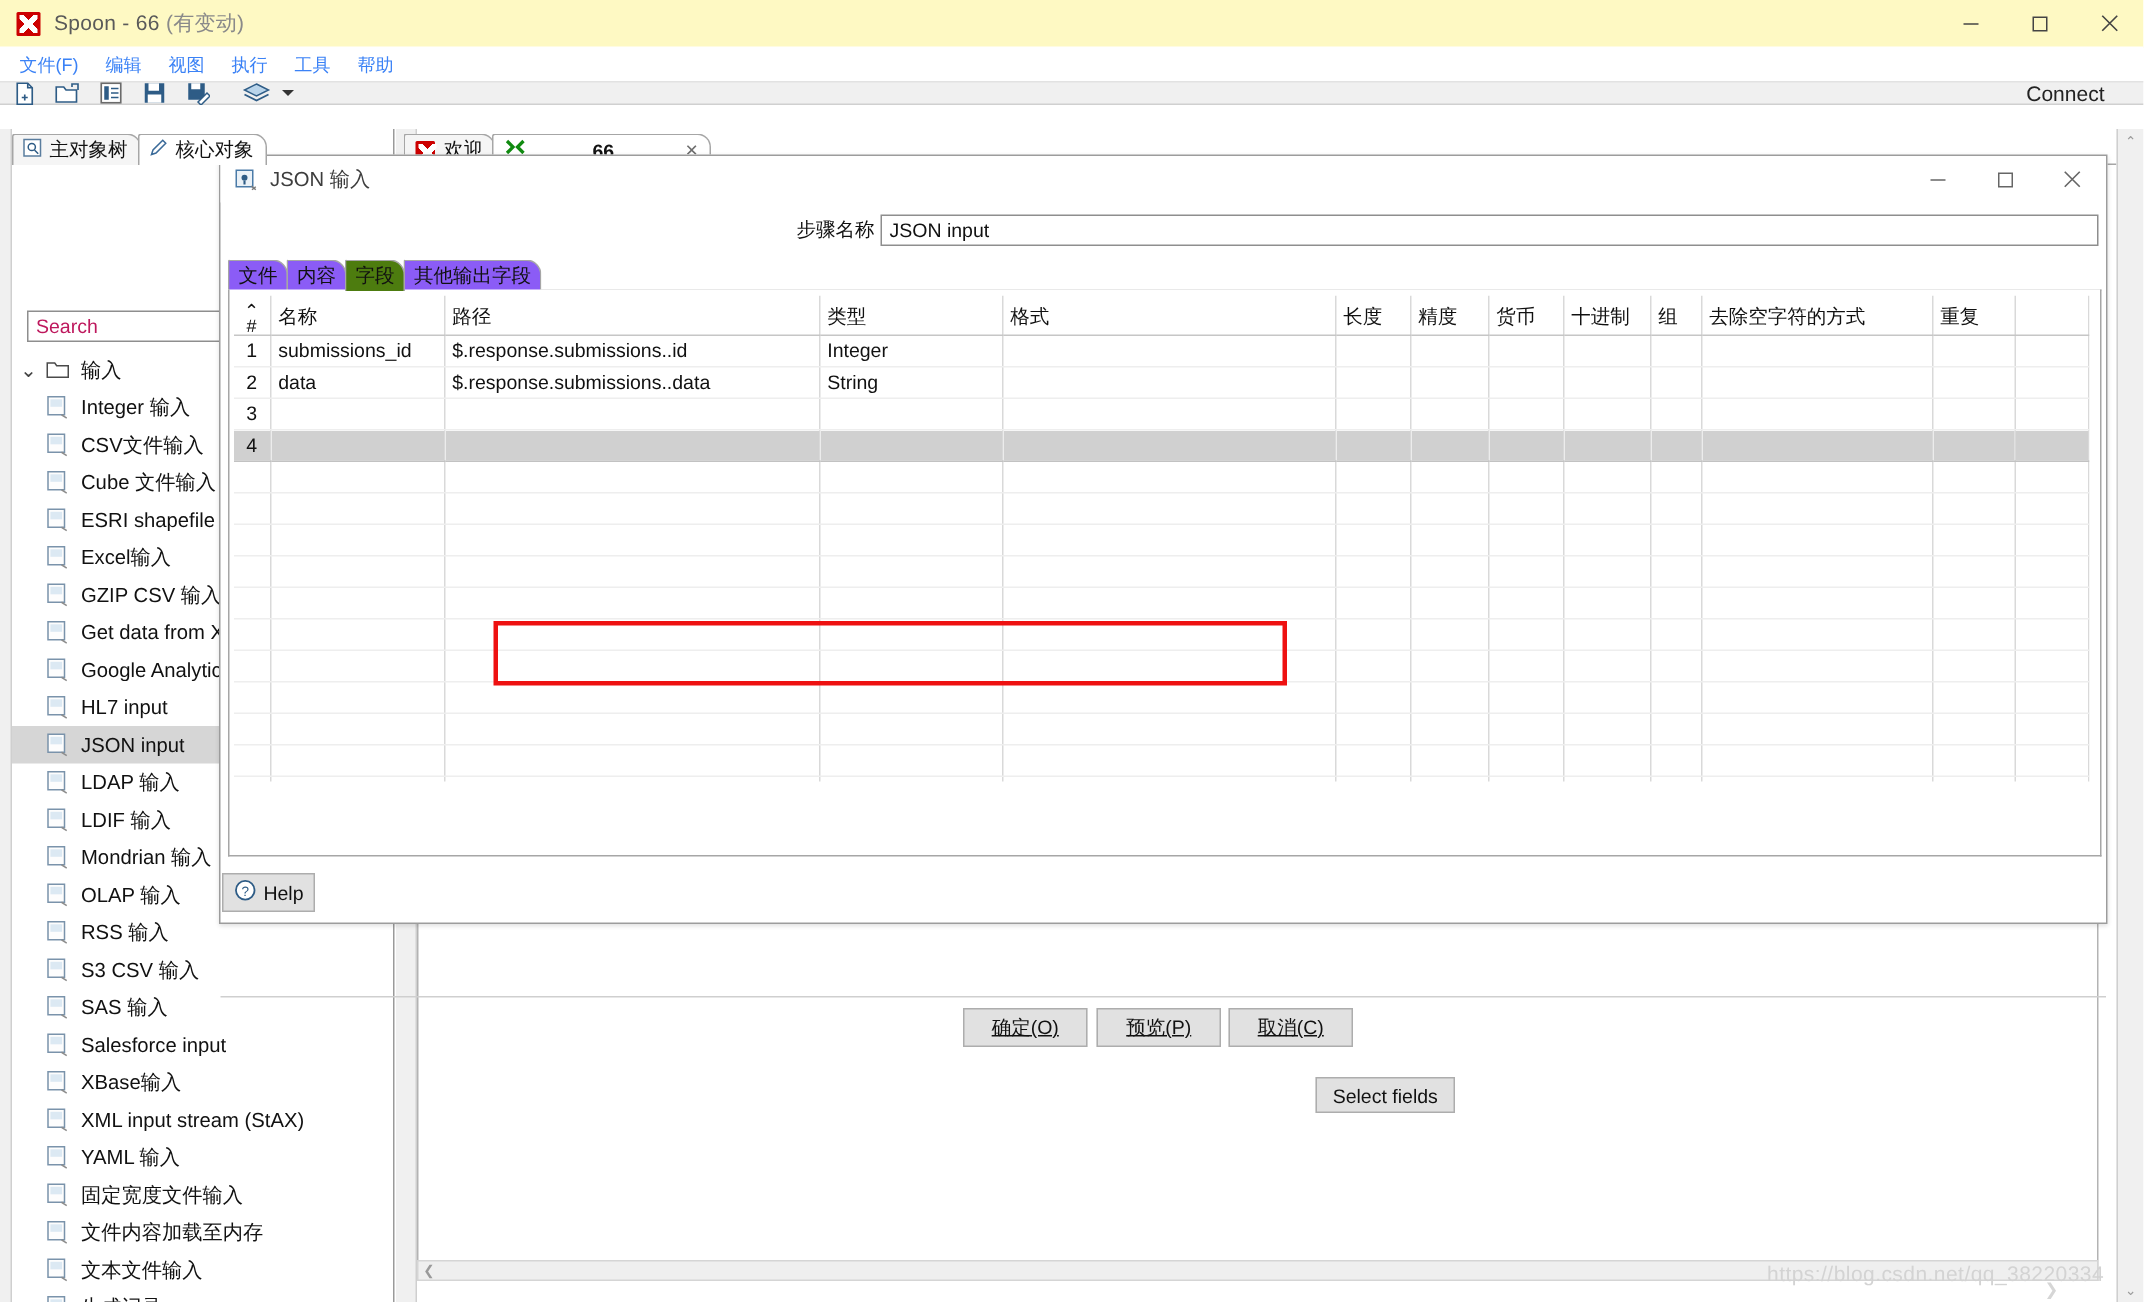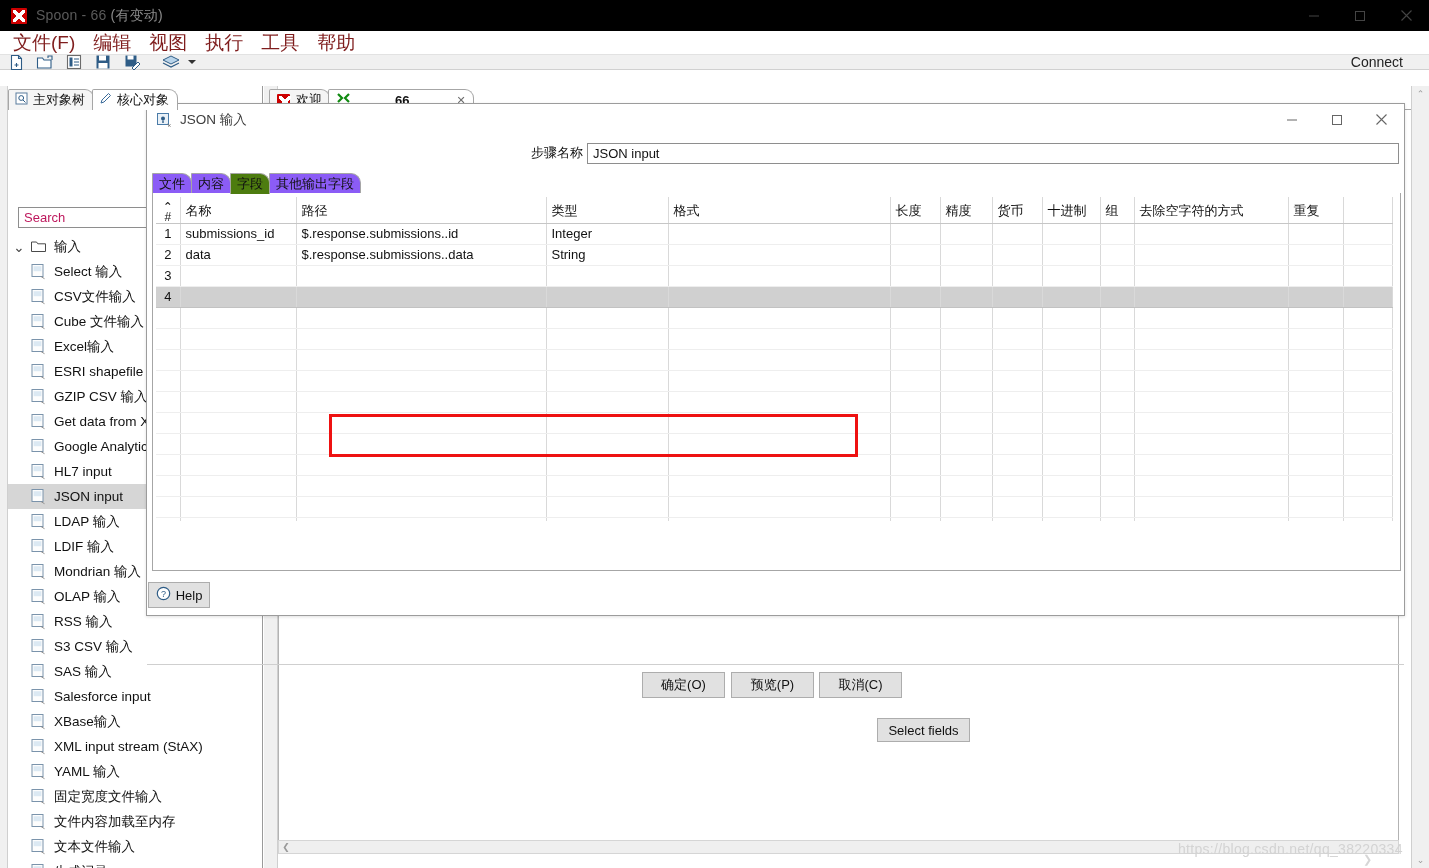--- a/index.html
+++ b/index.html
@@ -10,21 +10,21 @@
     background: #ffffff;
     font-family: "Liberation Sans", "DejaVu Sans", sans-serif;
     font-size: 13px;
     color: #1a1a1a;
   }
   #root { position: relative; width: 1429px; height: 868px; overflow: hidden; }
 
   
   .win-titlebar {
     position: absolute; left: 0; top: 0; width: 1429px; height: 32px;
-    background: #000000; border-bottom: 1px solid #ffffff;
+    background: #fef9c3; border-bottom: 1px solid #ffffff;
     display: flex; align-items: center;
   }
   .win-icon {
     width: 16px; height: 16px; margin-left: 11px; margin-right: 9px;
     background: #cc0000; position: relative; border-radius: 1px;
     flex: none;
   }
   .win-icon::before {
     content: ""; position: absolute; left: 2px; top: 2px; width: 12px; height: 12px;
     background:
@@ -37,21 +37,21 @@
   .win-btn {
     width: 46px; height: 32px; display: flex; align-items: center; justify-content: center;
     color: #444;
   }
   .win-btn svg { display: block; }
 
   .menubar {
     position: absolute; left: 0; top: 32px; width: 1429px; height: 22px;
     display: flex; align-items: center; background: #fff;
   }
-  .menu-item { padding: 0 9px; font-size: 19px; color: #7f1d1d; line-height: 22px; }
+  .menu-item { padding: 0 9px; font-size: 12px; color: #3b82f6; line-height: 22px; }
   .menu-item:first-child { margin-left: 4px; }
 
   .toolbar {
     position: absolute; left: 0; top: 54px; width: 1429px; height: 16px;
     background: #f0f0f0; border-top: 1px solid #e2e2e2; border-bottom: 1px solid #d0d0d0;
     display: flex; align-items: center;
   }
   .tb-btn { width: 26px; height: 24px; display: flex; align-items: center; justify-content: center; margin-left: 3px; }
   .tb-sep { width: 10px; }
   .tb-caret { width: 16px; height: 24px; display: flex; align-items: center; justify-content: center; }
@@ -207,21 +207,21 @@
     background: #e1e1e1; border: 1px solid #adadad;
     font-size: 13px; color: #111; display: flex; align-items: center; justify-content: center;
   }
 
   .dlg-sep { position: absolute; left: 0; top: 560px; width: 1257px; height: 1px; background: #cfcfcf; }
 
   .dlg-footer { position: absolute; left: 0; top: 568px; width: 1257px; height: 34px; }
   .fbtn {
     position: absolute; top: 0; height: 26px; width: 83px;
     background: #e1e1e1; border: 1px solid #adadad;
-    font-size: 13px; color: #111; display: flex; align-items: center; justify-content: center;
+    font-size: 13px; color: #111; display: flex; align-items: center; justify-content: center; text-decoration: underline;
   }
   .fbtn.ok { left: 495px; }
   .fbtn.preview { left: 584px; }
   .fbtn.cancel { left: 672px; }
 
   .help-btn {
     position: absolute; left: 148px; top: 582px; width: 62px; height: 26px;
     background: #e1e1e1; border: 1px solid #adadad;
     display: flex; align-items: center; justify-content: center; gap: 5px;
     font-size: 13px; color: #111;
@@ -359,21 +359,21 @@
         <span class="tree-label">输入</span>
       </div>
       <div id="tree-items">
           <div class="tree-row">
             <span class="tw"></span>
             <span class="tree-ico"><svg width="17" height="17" viewBox="0 0 17 17">
                 <rect x="2" y="1.5" width="11" height="12" fill="#fdfdfd" stroke="#7a93ab" stroke-width="1"></rect>
                 <rect x="3.6" y="3.2" width="7.8" height="5" fill="#dce9f3"></rect>
                 <path d="M11 13.5 l3.5 2.2" stroke="#8d8d8d" stroke-width="1"></path>
               </svg></span>
-            <span class="tree-label">Select 输入</span>
+            <span class="tree-label">Integer 输入</span>
           </div>
           <div class="tree-row">
             <span class="tw"></span>
             <span class="tree-ico"><svg width="17" height="17" viewBox="0 0 17 17">
                 <rect x="2" y="1.5" width="11" height="12" fill="#fdfdfd" stroke="#7a93ab" stroke-width="1"></rect>
                 <rect x="3.6" y="3.2" width="7.8" height="5" fill="#dce9f3"></rect>
                 <path d="M11 13.5 l3.5 2.2" stroke="#8d8d8d" stroke-width="1"></path>
               </svg></span>
             <span class="tree-label">CSV文件输入</span>
           </div>
@@ -386,30 +386,30 @@
               </svg></span>
             <span class="tree-label">Cube 文件输入</span>
           </div>
           <div class="tree-row">
             <span class="tw"></span>
             <span class="tree-ico"><svg width="17" height="17" viewBox="0 0 17 17">
                 <rect x="2" y="1.5" width="11" height="12" fill="#fdfdfd" stroke="#7a93ab" stroke-width="1"></rect>
                 <rect x="3.6" y="3.2" width="7.8" height="5" fill="#dce9f3"></rect>
                 <path d="M11 13.5 l3.5 2.2" stroke="#8d8d8d" stroke-width="1"></path>
               </svg></span>
+            <span class="tree-label">ESRI shapefile</span>
+          </div>
+          <div class="tree-row">
+            <span class="tw"></span>
+            <span class="tree-ico"><svg width="17" height="17" viewBox="0 0 17 17">
+                <rect x="2" y="1.5" width="11" height="12" fill="#fdfdfd" stroke="#7a93ab" stroke-width="1"></rect>
+                <rect x="3.6" y="3.2" width="7.8" height="5" fill="#dce9f3"></rect>
+                <path d="M11 13.5 l3.5 2.2" stroke="#8d8d8d" stroke-width="1"></path>
+              </svg></span>
             <span class="tree-label">Excel输入</span>
-          </div>
-          <div class="tree-row">
-            <span class="tw"></span>
-            <span class="tree-ico"><svg width="17" height="17" viewBox="0 0 17 17">
-                <rect x="2" y="1.5" width="11" height="12" fill="#fdfdfd" stroke="#7a93ab" stroke-width="1"></rect>
-                <rect x="3.6" y="3.2" width="7.8" height="5" fill="#dce9f3"></rect>
-                <path d="M11 13.5 l3.5 2.2" stroke="#8d8d8d" stroke-width="1"></path>
-              </svg></span>
-            <span class="tree-label">ESRI shapefile</span>
           </div>
           <div class="tree-row">
             <span class="tw"></span>
             <span class="tree-ico"><svg width="17" height="17" viewBox="0 0 17 17">
                 <rect x="2" y="1.5" width="11" height="12" fill="#fdfdfd" stroke="#7a93ab" stroke-width="1"></rect>
                 <rect x="3.6" y="3.2" width="7.8" height="5" fill="#dce9f3"></rect>
                 <path d="M11 13.5 l3.5 2.2" stroke="#8d8d8d" stroke-width="1"></path>
               </svg></span>
             <span class="tree-label">GZIP CSV 输入</span>
           </div>

